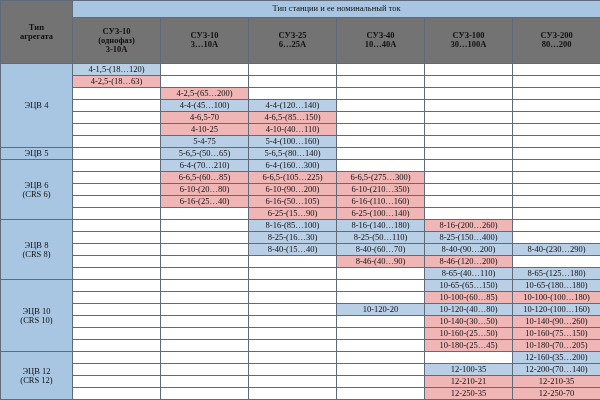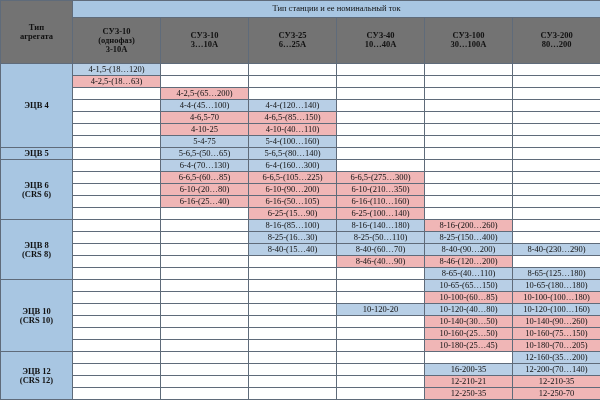--- a/index.html
+++ b/index.html
@@ -32,21 +32,21 @@
     font-size:11px;
   }
   .hdr-col{
     background:#737373;
     font-weight:bold;
     font-size:9.5px;
     line-height:1.15;
   }
   .rowlabel{
     background:#a8c6e2;
-    font-weight:bold;
+    font-weight:normal;
     font-size:9.5px;
     line-height:1.15;
   }
   .cell{
     background:#ffffff;
     height:11px;
   }
   .cell.blue{ background:#b8cfe6;margin-left:28px; }
   .cell.pink{ background:#f0b6b6; }
   .cell.empty{ background:#ffffff; }
@@ -170,21 +170,21 @@
         <td class="cell empty"></td>
         <td class="cell empty"></td>
         <td class="cell empty"></td>
       </tr>
       <tr>
         <th class="rowlabel" rowspan="5">
           <span class="sub">ЭЦВ 6</span>
           <span class="sub">(CRS 6)</span>
         </th>
         <td class="cell empty"></td>
-        <td class="cell blue"><span class="nowrap">6-4-(70…130)</span></td>
+        <td class="cell blue"><span class="nowrap">6-4-(70…210)</span></td>
         <td class="cell blue"><span class="nowrap">6-4-(160…300)</span></td>
         <td class="cell empty"></td>
         <td class="cell empty"></td>
         <td class="cell empty"></td>
       </tr>
       <tr>
         <td class="cell empty"></td>
         <td class="cell pink"><span class="nowrap">6-6,5-(60…85)</span></td>
         <td class="cell pink"><span class="nowrap">6-6,5-(105…225)</span></td>
         <td class="cell pink"><span class="nowrap">6-6,5-(275…300)</span></td>
@@ -321,21 +321,21 @@
         <td class="cell empty"></td>
         <td class="cell empty"></td>
         <td class="cell empty"></td>
         <td class="cell blue"><span class="nowrap">12-160-(35…200)</span></td>
       </tr>
       <tr>
         <td class="cell empty"></td>
         <td class="cell empty"></td>
         <td class="cell empty"></td>
         <td class="cell empty"></td>
-        <td class="cell blue"><span class="nowrap">16-200-35</span></td>
+        <td class="cell blue"><span class="nowrap">12-100-35</span></td>
         <td class="cell blue"><span class="nowrap">12-200-(70…140)</span></td>
       </tr>
       <tr>
         <td class="cell empty"></td>
         <td class="cell empty"></td>
         <td class="cell empty"></td>
         <td class="cell empty"></td>
         <td class="cell pink"><span class="nowrap">12-210-21</span></td>
         <td class="cell pink"><span class="nowrap">12-210-35</span></td>
       </tr>

